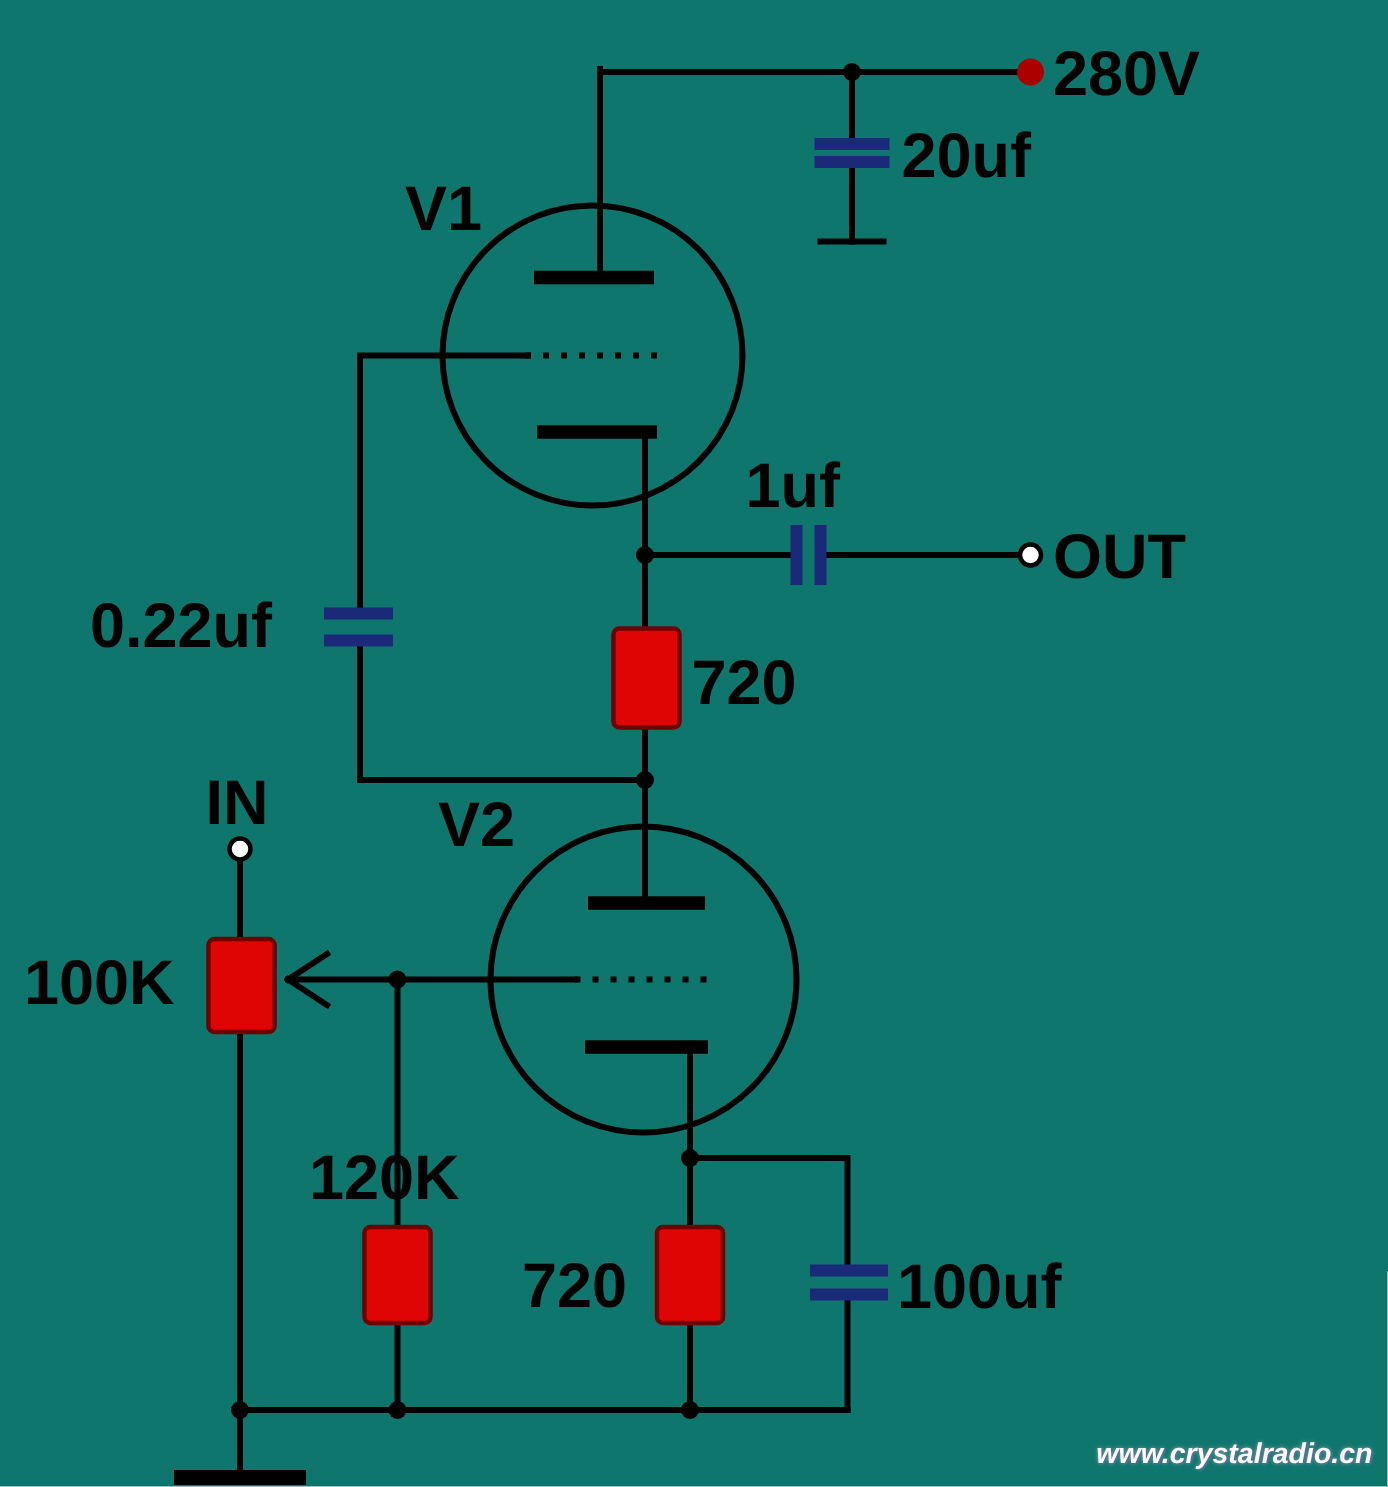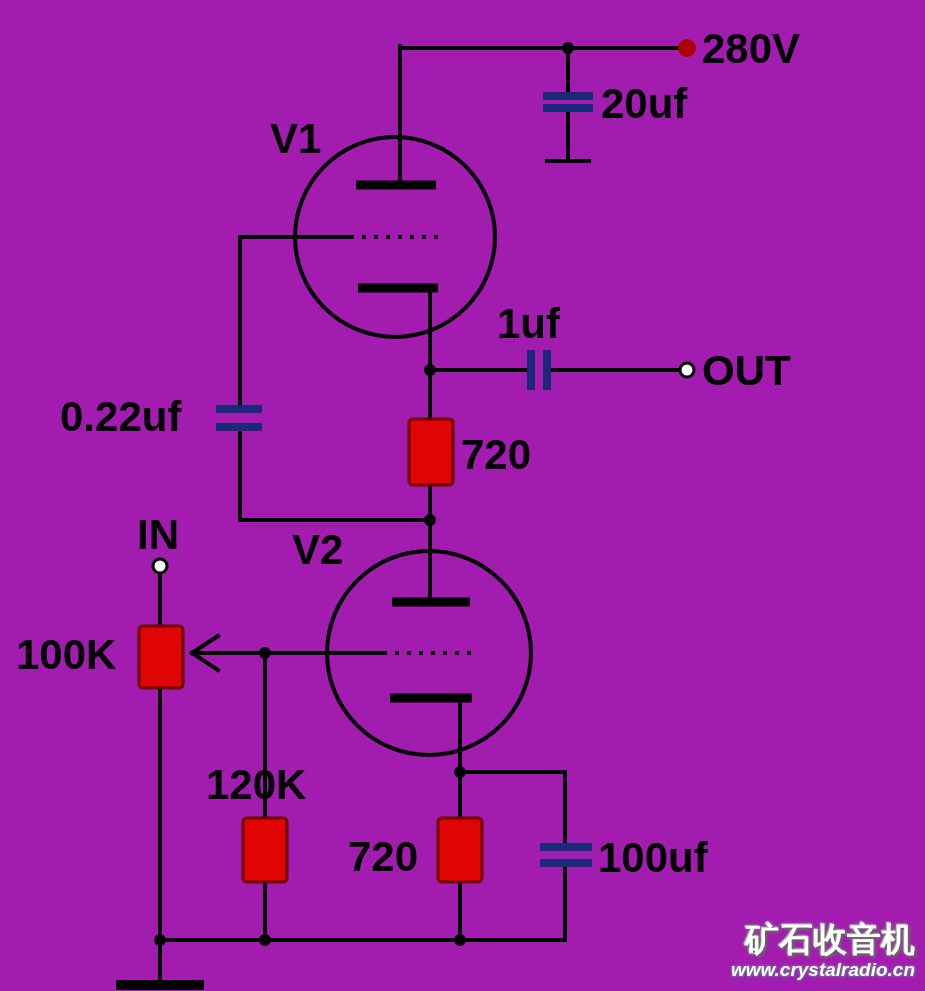--- a/index.html
+++ b/index.html
@@ -1,16 +1,16 @@
 <!DOCTYPE html>
 <html><head>
 <meta charset="utf-8">
 <style>
   html,body{margin:0;padding:0;background:#fff;}
-  .stage{position:relative;width:925px;height:991px;background:#a21caf;overflow:hidden;
+  .stage{position:relative;width:925px;height:991px;background:#0f766e;overflow:hidden;
          font-family:"Liberation Sans",sans-serif;}
   svg{display:block;}
   .wire{stroke:#000;stroke-width:4;fill:none;stroke-linecap:square;}
   .thickbar{stroke:#000;stroke-width:9;fill:none;stroke-linecap:butt;}
   .gridline{stroke:#000;stroke-width:4;fill:none;stroke-dasharray:4 8;}
   .tube{fill:none;stroke:#000;stroke-width:4;}
   .capplate{stroke-width:8;fill:none;stroke-linecap:butt;}
   .resistor{stroke:#700000;stroke-width:3;}
   .terminal{fill:#fff;stroke:#000;stroke-width:3;}
   .node{fill:#000;stroke:none;}
@@ -92,16 +92,15 @@
     <text class="lbl" x="461" y="469">720</text>
     <text class="lbl" x="292" y="564">V2</text>
     <text class="lbl" x="137" y="549">IN</text>
     <text class="lbl" x="16" y="669">100K</text>
     <text class="lbl" x="206" y="799" fill="#991111">120K</text>
     <text class="lbl" x="348" y="871">720</text>
     <text class="lbl" x="598" y="872">100uf</text>
   </svg>
 
   <div class="watermark">
-    <div class="wm-title">矿石收音机</div>
     <div class="wm-url">www.crystalradio.cn</div>
   </div>
 </div>
 
 </body></html>

